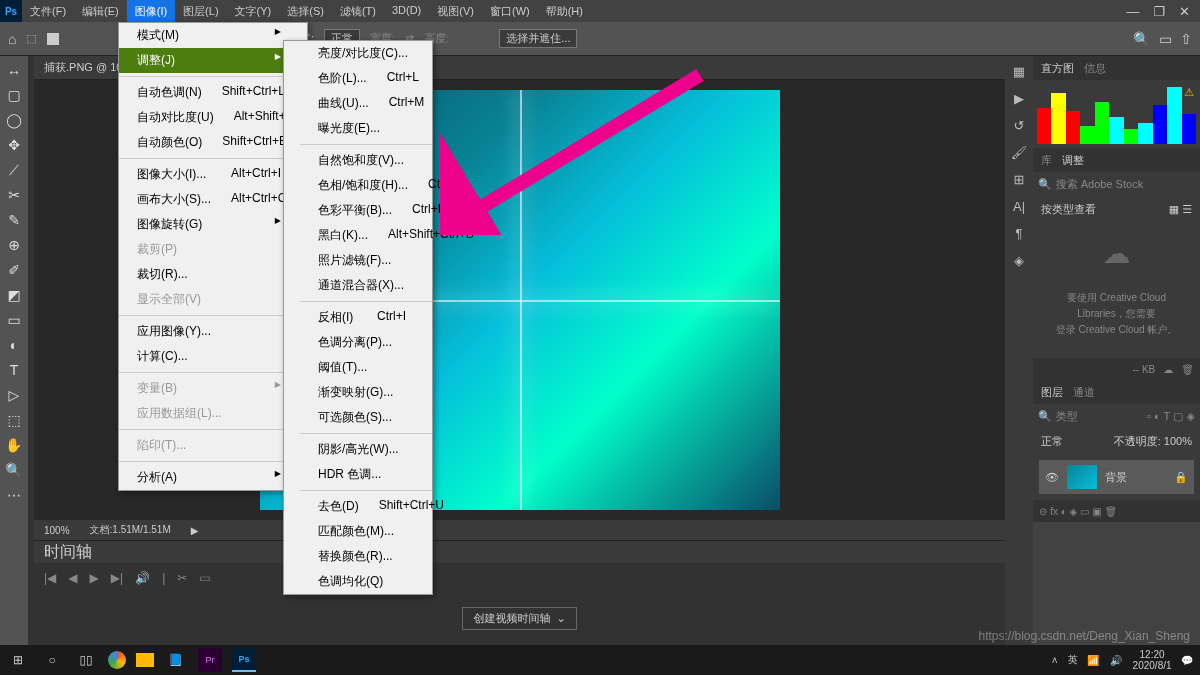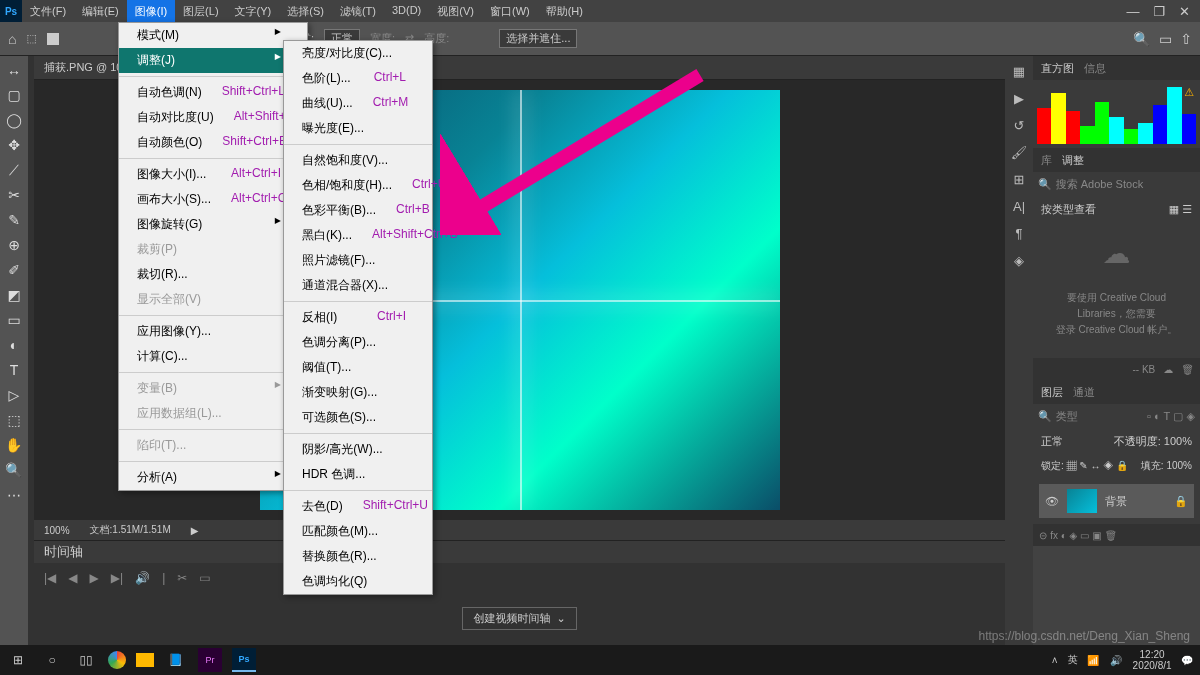--- a/index.html
+++ b/index.html
@@ -17,51 +17,51 @@
 .tools { width: 28px; background: #535353; display: flex; flex-direction: column; align-items: center; padding-top: 4px; gap: 5px; }
 .tools .t { width: 20px; height: 20px; display: flex; align-items: center; justify-content: center; font-size: 14px; color: #ddd; }
 .doc { flex: 1; background: #282828; display: flex; flex-direction: column; position: relative; }
 .tab { height: 24px; background: #3a3a3a; display: flex; align-items: center; font-size: 11px; padding: 0 10px; border-bottom: 1px solid #222; }
 .canvas-wrap { flex: 1; display: flex; align-items: center; justify-content: center; position: relative; }
 .canvas { width: 520px; height: 420px; background: linear-gradient(135deg,#0a4d68 0%,#088395 30%,#05bfdb 50%,#00ffca 70%,#0a4d68 100%); position: relative; overflow: hidden; }
 .canvas::before { content:''; position:absolute; left:50%; top:0; bottom:0; width:2px; background:rgba(255,255,255,.6); box-shadow:0 0 20px #fff; }
 .canvas::after { content:''; position:absolute; top:50%; left:0; right:0; height:2px; background:rgba(255,255,255,.6); box-shadow:0 0 20px #fff; }
 .status { height: 20px; background: #3a3a3a; font-size: 10px; display: flex; align-items: center; padding: 0 10px; gap: 20px; }
 .timeline { height: 110px; background: #323232; border-top: 1px solid #222; }
-.timeline-tab { height: 22px; background: #3a3a3a; font-size: 13px; display: flex; align-items: center; padding: 0 10px; }
+.timeline-tab { height: 22px; background: #3a3a3a; font-size: 16px; display: flex; align-items: center; padding: 0 10px; }
 .timeline-ctrl { height: 30px; display: flex; align-items: center; gap: 12px; padding: 0 10px; font-size: 12px; color: #888; }
 .timeline-mid { height: 50px; display: flex; align-items: center; justify-content: center; }
 .timeline-btn { border: 1px solid #666; padding: 3px 10px; font-size: 11px; display: flex; align-items: center; gap: 6px; }
 .right { width: 195px; background: #424242; display: flex; }
 .right-icons { width: 28px; background: #3a3a3a; display: flex; flex-direction: column; align-items: center; padding-top: 8px; gap: 12px; font-size: 13px; color: #bbb; }
 .panels { flex: 1; display: flex; flex-direction: column; font-size: 11px; }
 .panel-tabs { height: 24px; background: #323232; display: flex; align-items: center; gap: 10px; padding: 0 8px; }
 .panel-body { background: #3a3a3a; }
 .histogram { height: 68px; display: flex; align-items: flex-end; padding: 4px; gap: 0; position: relative; }
 .histogram .bar { flex: 1; }
 .layers-list { padding: 6px; }
 .layer-row { height: 34px; display: flex; align-items: center; gap: 8px; background: #5a5a5a; padding: 0 6px; }
 .layer-thumb { width: 30px; height: 24px; background: linear-gradient(135deg,#088395,#05bfdb); }
 .panel-footer { height: 22px; background: #323232; display: flex; align-items: center; gap: 8px; padding: 0 6px; font-size: 10px; color: #888; }
 .ctx-menu { position: absolute; background: #f0f0f0; color: #000; font-size: 12px; border: 1px solid #999; box-shadow: 2px 2px 6px rgba(0,0,0,.4); z-index: 100; }
 .ctx-menu .item { padding: 4px 26px 4px 18px; display: flex; justify-content: space-between; gap: 20px; white-space: nowrap; }
 .ctx-menu .item.sub::after { content: '▶'; font-size: 8px; }
-.ctx-menu .item.hl { background: #0f766e; color: #fff; }
+.ctx-menu .item.hl { background: #4d7c0f; color: #fff; }
 .ctx-menu .item.dis { color: #999; }
 .ctx-menu hr { border: none; border-top: 1px solid #ccc; margin: 3px 0; }
 .menu1 { top: 22px; left: 118px; width: 190px; }
-.menu2 { top: 40px; left: 283px; width: 150px; }
+.menu2 { top: 40px; left: 283px; width: 150px; padding-left: 16px; }
 .arrow { position: absolute; z-index: 200; top: 65px; left: 440px; }
 .cc-msg { text-align: center; font-size: 10px; color: #888; padding: 20px 10px; line-height: 1.6; }
 .taskbar { position: absolute; bottom: 0; left: 0; right: 0; height: 30px; background: #1a1a1a; display: flex; align-items: center; padding: 0 6px; gap: 10px; font-size: 12px; color: #ccc; }
 .taskbar .tb { width: 24px; height: 24px; display: flex; align-items: center; justify-content: center; }
 .taskbar .right-tb { margin-left: auto; display: flex; align-items: center; gap: 10px; font-size: 10px; }
 .watermark { position: absolute; bottom: 32px; right: 10px; font-size: 12px; color: rgba(255,255,255,.35); z-index: 50; }
 .opt-right { margin-left: auto; display: flex; gap: 8px; font-size: 14px; }
-.kb { color: #a21caf; }
+.kb { color: #000000; }
 .search-row { padding: 5px; display: flex; align-items: center; gap: 4px; color: #888; }
 .row-gap { display: flex; justify-content: space-between; padding: 5px 8px; align-items: center; }
 .cc-icon { display: flex; justify-content: center; padding: 15px 0 0 0; font-size: 28px; color: #666; }
 </style>
 </head>
 <body>
 
 <div class="titlebar">
   <div class="ps-logo">Ps</div>
   <div class="menubar" id="menubar">
@@ -218,24 +218,20 @@
       <div class="panel-body">
         <div class="search-row">
           <span>🔍</span>
             <span>类型</span>
           <span style="margin-left:auto;display:flex;gap:4px;">▫ ◐ T ▢ ◈</span>
         </div>
         <div class="row-gap">
           <span>正常</span>
           <span><span>不透明度:</span> <span>100%</span></span>
         </div>
-        <div class="row-gap" style="font-size:10px;">
-          <span><span>锁定:</span> ▦ ✎ ↔ ◈ 🔒</span>
-          <span><span>填充:</span> <span>100%</span></span>
-        </div>
         <div class="layers-list">
           <div class="layer-row">
             <span>👁</span>
             <div class="layer-thumb"></div>
             <span>背景</span>
             <span style="margin-left:auto">🔒</span>
           </div>
         </div>
         <div class="panel-footer">⊝ fx ◐ ◈ ▭ ▣ 🗑</div>
       </div>

